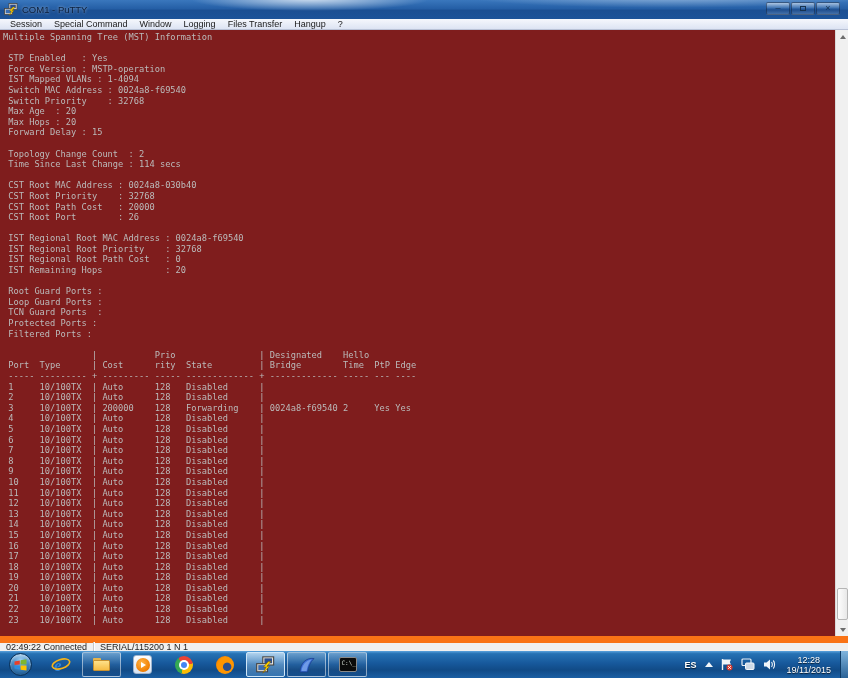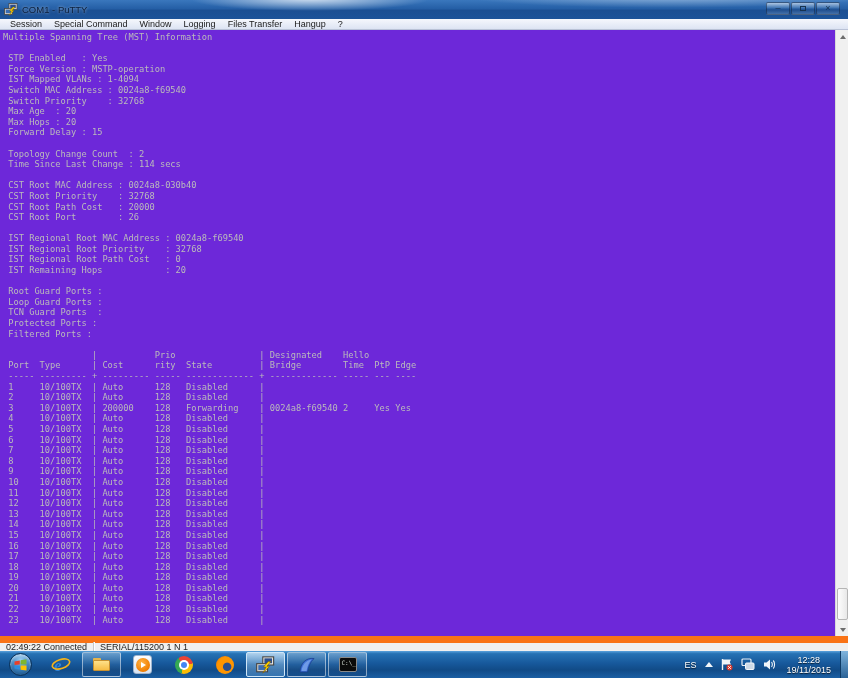--- a/index.html
+++ b/index.html
@@ -26,21 +26,21 @@
   .wbtn { width:24px; height:13px; border:1px solid rgba(20,40,70,.55); border-radius:2px;
     background:linear-gradient(180deg,rgba(255,255,255,.55),rgba(255,255,255,.12) 45%,rgba(0,0,40,.08) 55%,rgba(255,255,255,.18));
     color:#16324f; font-size:9px; line-height:11px; text-align:center; cursor:pointer; }
   .wbtn .box { display:inline-block; width:6px; height:5px; border:1px solid #16324f; margin-top:3px; }
 
   .menubar { height:11px; background:linear-gradient(180deg,#f5f7fc,#dde4f3);
     border-bottom:1px solid #b9c2d6; display:flex; align-items:center; padding-left:4px; }
   .menu-item { font-size:9px; color:#1a1a1a; padding:0 6px; line-height:11px; cursor:default; }
 
   
-  .term-wrap { position:relative; height:606px; background:#6d28d9; }
+  .term-wrap { position:relative; height:606px; background:#7f1d1d; }
   .term-text { position:absolute; left:3px; top:2px;
     font-family:"DejaVu Sans Mono","Liberation Mono",monospace;
     font-size:8.7px; line-height:10.6px; color:#bbbbbb; white-space:pre; }
 
   .sbar { position:absolute; right:0; top:0; width:13px; height:606px; background:#f0f0f0;
     border-left:1px solid #d9d9d9; }
   .sbtn { position:absolute; left:0; width:13px; height:13px; background:#f0f0f0;
     display:flex; align-items:center; justify-content:center; cursor:pointer; }
   .sbtn.up { top:0; } .sbtn.down { bottom:0; }
   .tri-up { width:0; height:0; border-left:3px solid transparent; border-right:3px solid transparent;
@@ -68,21 +68,21 @@
   .tbtn { width:39px; height:25px; margin:0 1px; border-radius:2px;
     display:flex; align-items:center; justify-content:center; cursor:pointer; }
   .tbtn.framed { border:1px solid rgba(255,255,255,.5);
     background:linear-gradient(180deg,rgba(255,255,255,.30),rgba(255,255,255,.06) 50%,rgba(0,0,30,.12)); }
   .tbtn.active { border:1px solid #cfe6f8;
     background:linear-gradient(180deg,rgba(220,240,255,.75),rgba(160,205,240,.45) 50%,rgba(90,150,205,.45)); }
 
   .tray { margin-left:auto; display:flex; align-items:center; height:100%; }
   .tray-item { display:flex; align-items:center; justify-content:center; height:100%;
     padding:0 4px; cursor:pointer; color:#fff; }
-  .lang { font-size:9px; color:#fff; text-shadow:0 1px 1px rgba(0,0,0,.7); }
+  .lang { font-size:9px; color:#fff; text-shadow:0 1px 1px rgba(0,0,0,.7);font-weight:bold; }
   .chev { width:0; height:0; border-left:4px solid transparent; border-right:4px solid transparent;
     border-bottom:5px solid #f2f6fa; }
   .clock { font-size:9px; line-height:10px; color:#fff; text-align:center;
     text-shadow:0 1px 1px rgba(0,0,0,.7); padding:0 7px; cursor:default; }
   .show-desktop { width:8px; height:100%; border-left:1px solid #0d3b66;
     background:linear-gradient(180deg,#7fb4dd,#2a6296); margin-left:2px; cursor:pointer; }
 
   
   .folder { position:relative; width:17px; height:13px; }
   .folder .back { position:absolute; left:0; top:0; width:8px; height:4px; background:#e7b54e; border-radius:1px 1px 0 0; }

